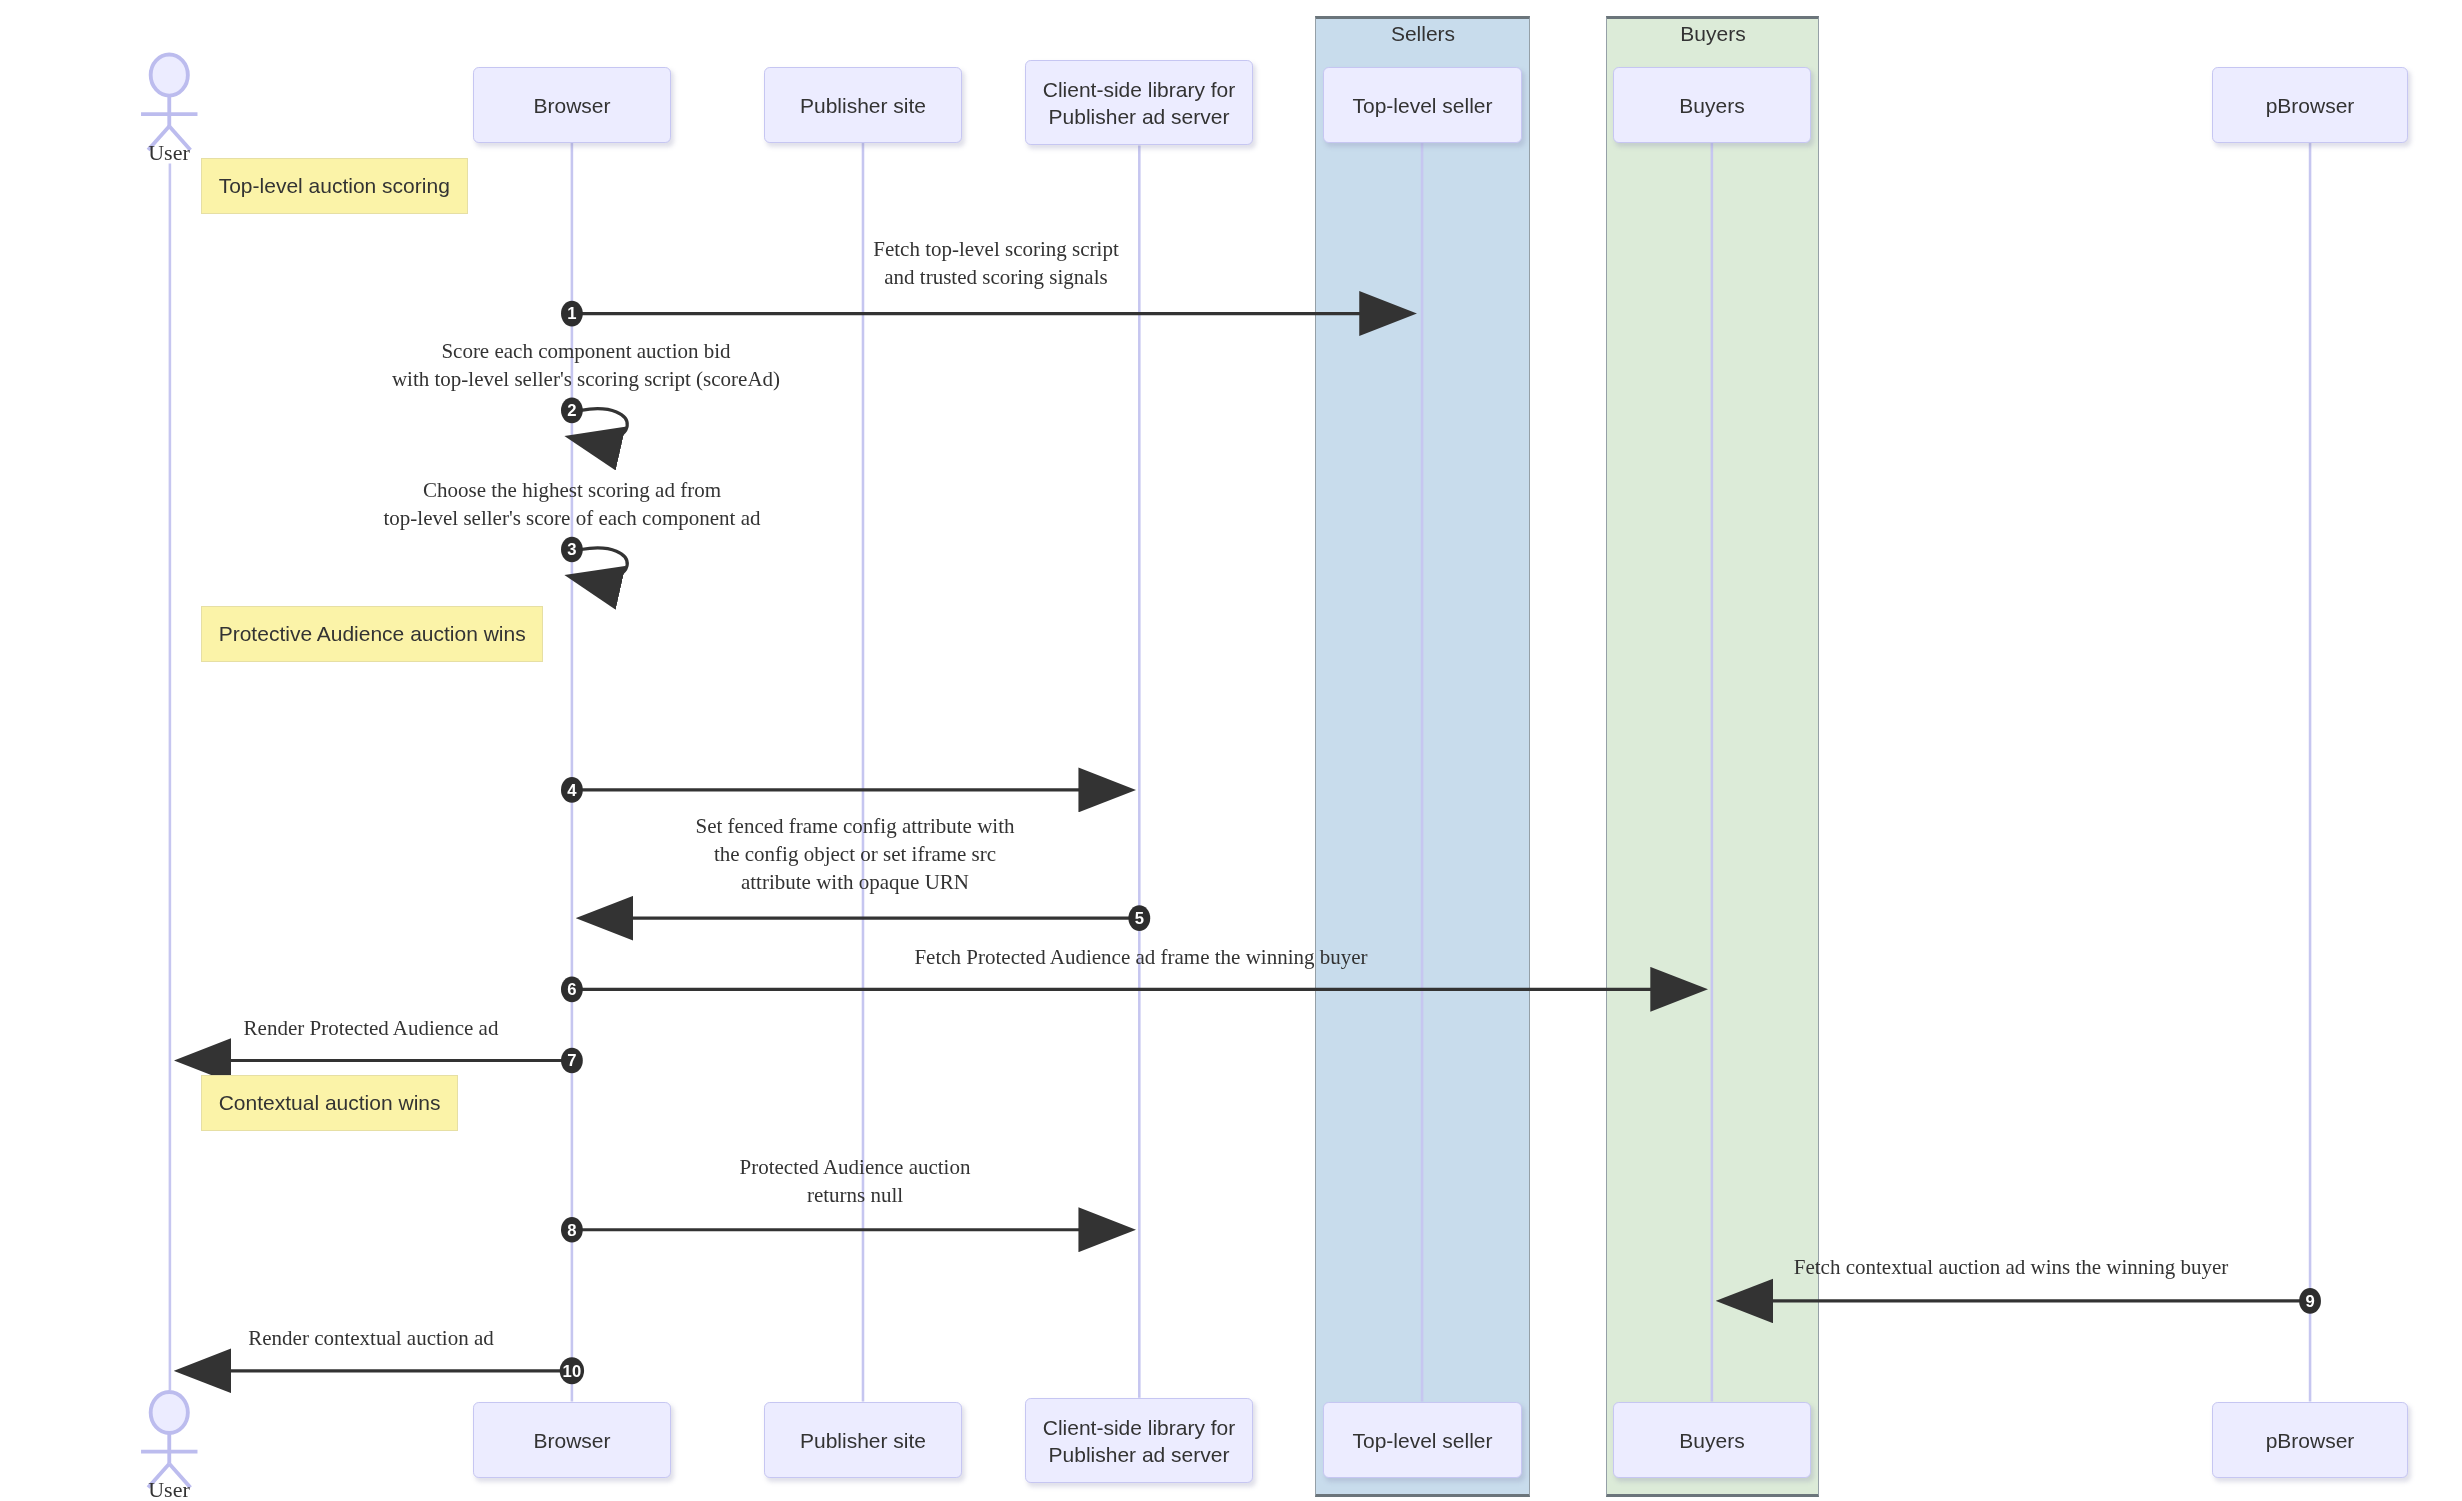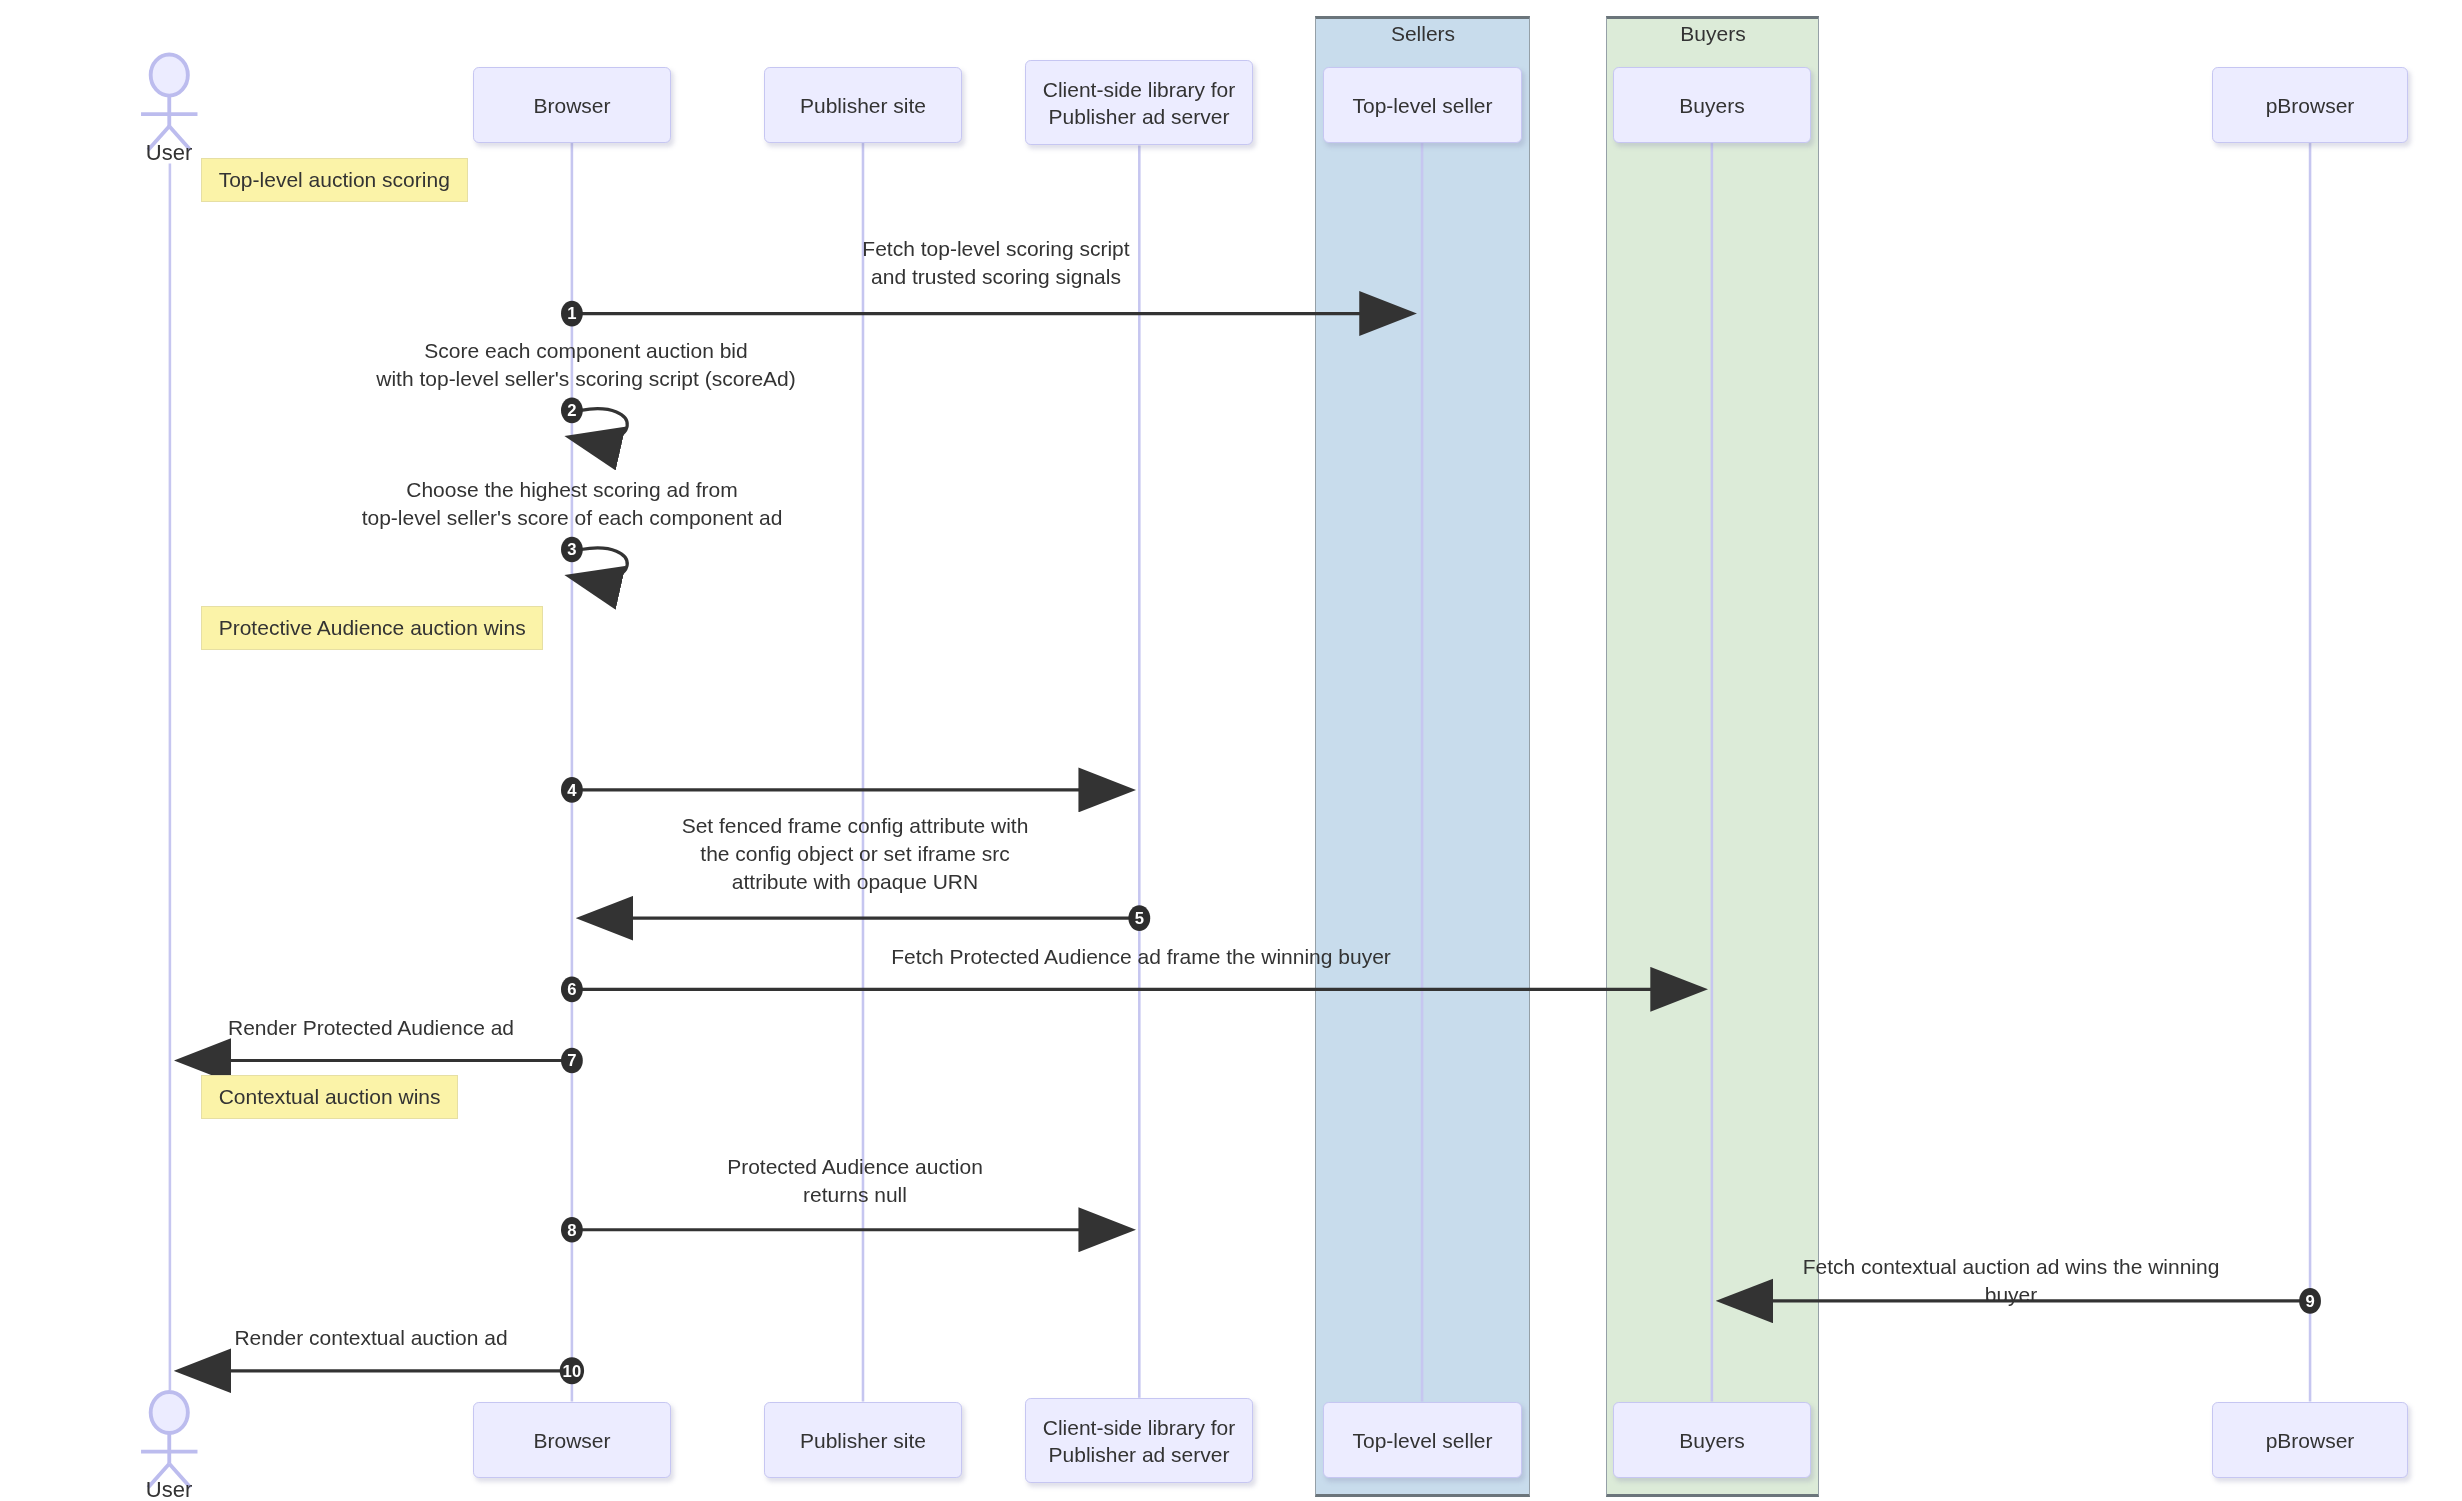--- a/index.html
+++ b/index.html
@@ -31,30 +31,30 @@
   .actor{
     position:absolute;z-index:2;
     background:#ECECFF;border:1.9px solid #C6C6F2;border-radius:5.8px;
     box-sizing:border-box;
     display:flex;align-items:center;justify-content:center;
     font-size:21px;line-height:27px;text-align:center;white-space:pre-line;
     box-shadow:2.6px 3.2px 4.5px rgba(130,130,170,0.25);
   }
   
   .note{
-    position:absolute;z-index:2;height:44px;
+    position:absolute;z-index:2;height:56px;
     background:#FBF3A8;border:1.9px solid #E6DFA4;box-sizing:border-box;
     display:inline-flex;align-items:center;justify-content:center;
     padding:0 16.7px;font-size:21px;white-space:nowrap;
   }
   
   .msg{
     position:absolute;z-index:2;transform:translateX(-50%);
     font-size:21px;line-height:28px;text-align:center;
-    white-space:pre-line;color:#333;
+    white-space:pre-line;color:#333;font-family:Liberation Serif, serif;
   }
 </style>
 </head>
 <body>
 
 <div id="canvas">
 
   <div class="band band-sellers" style="left:1315px;width:215px"></div>
   <div class="band band-buyers" style="left:1606px;width:213px"></div>
   <div class="band-label" style="left:1423px;top:21px">Sellers</div>

